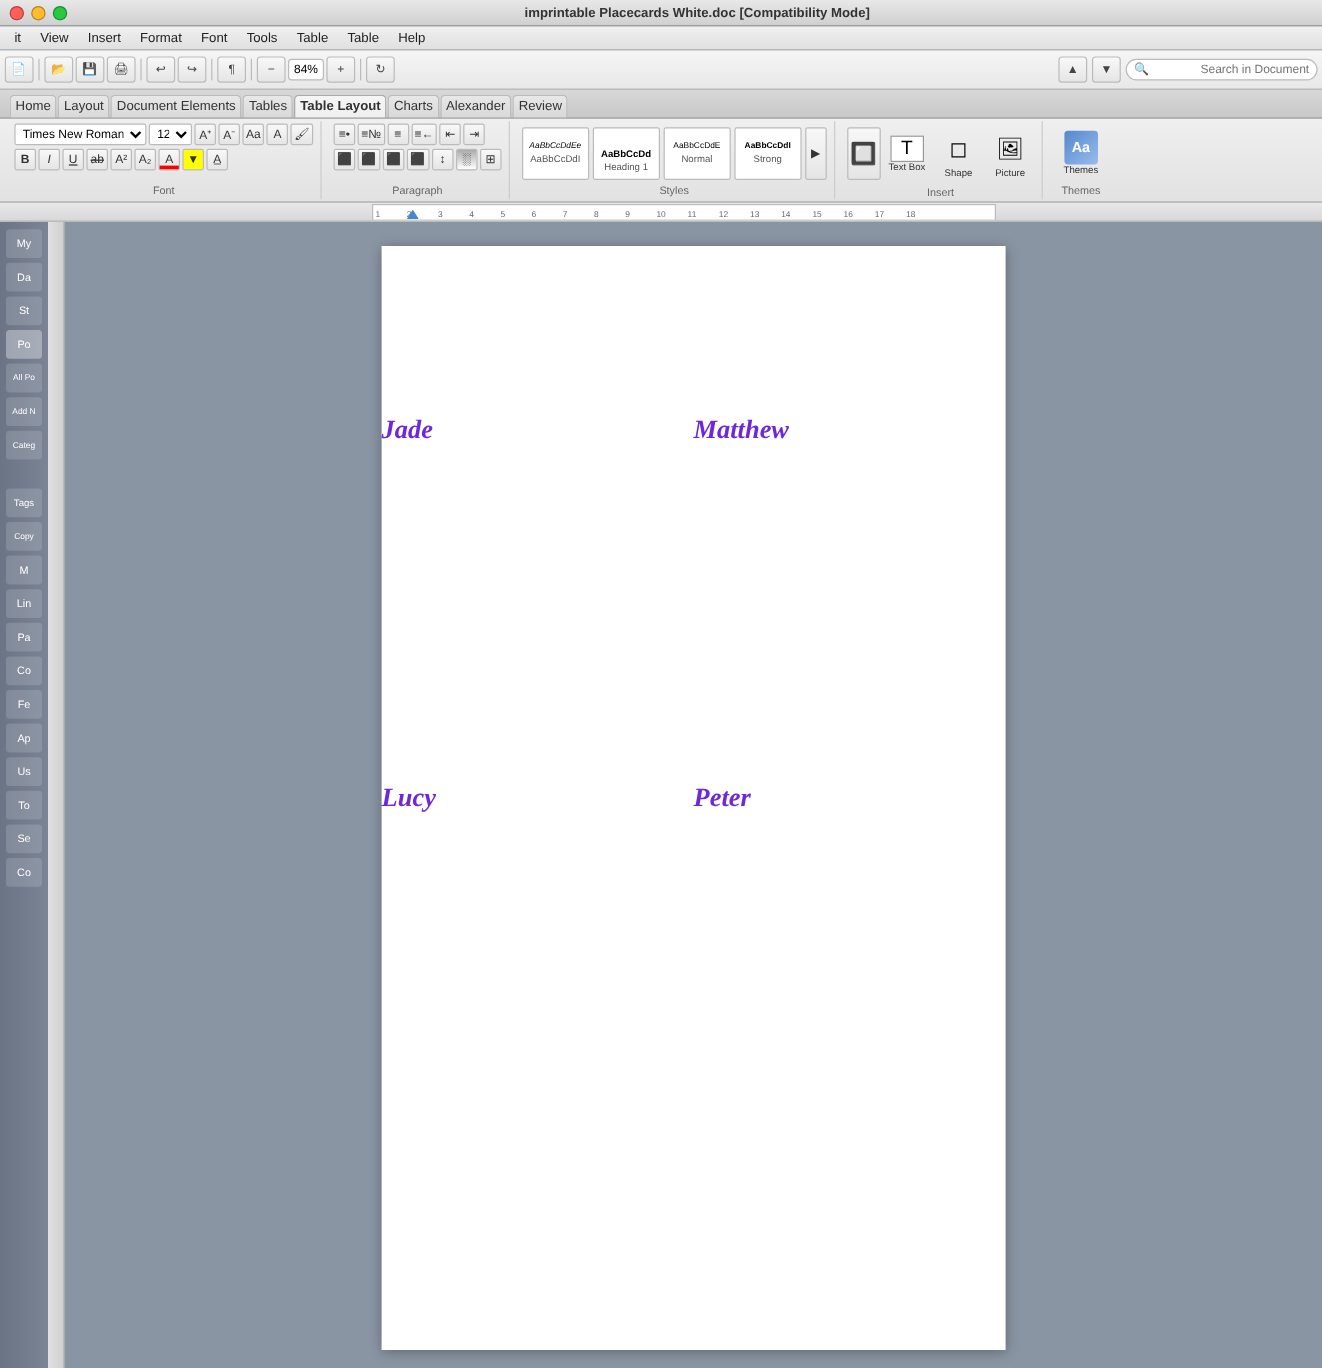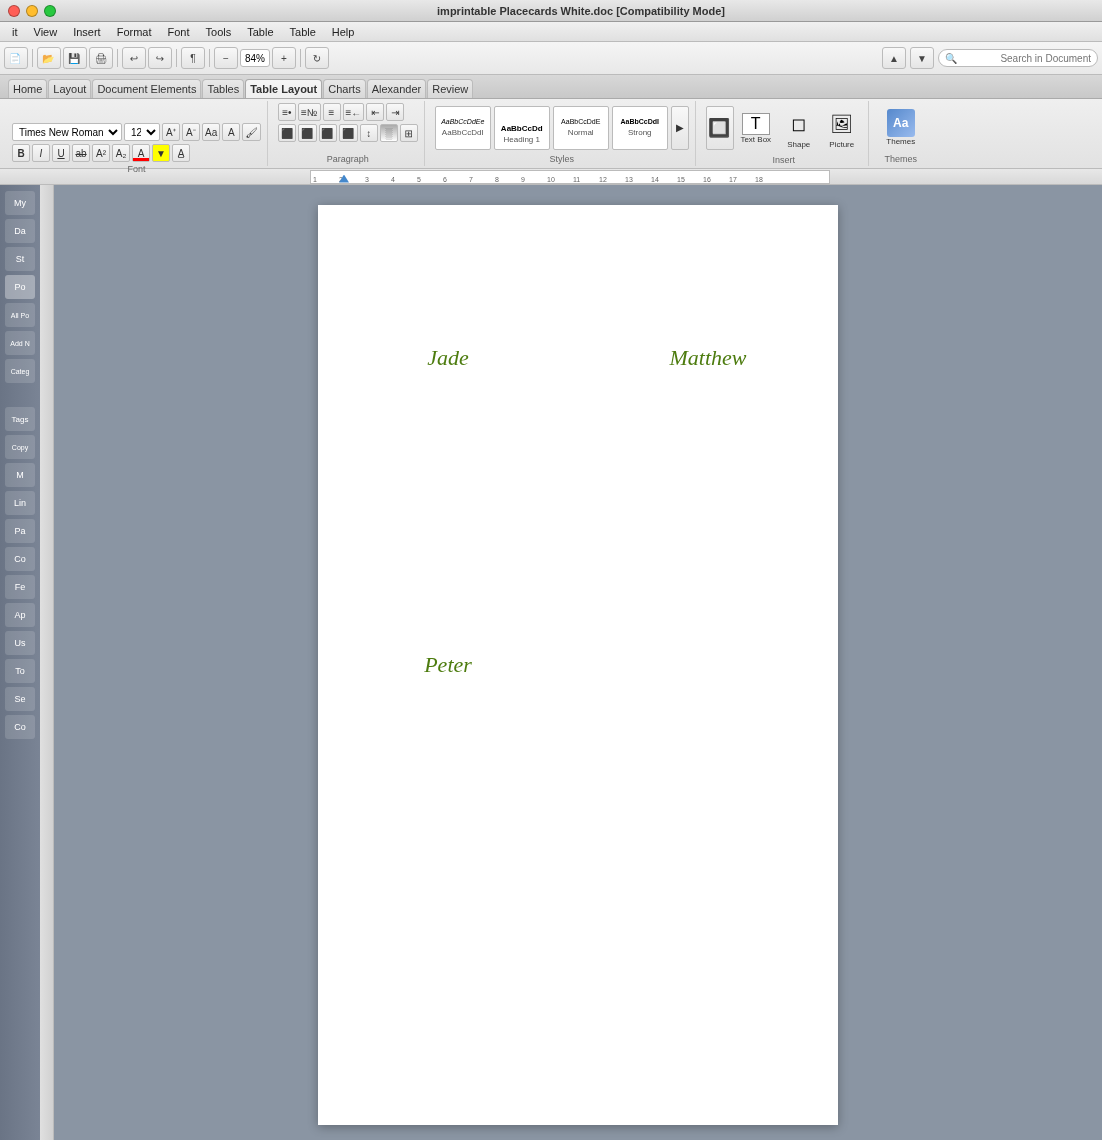--- a/index.html
+++ b/index.html
@@ -295,27 +295,27 @@
     .placecards-grid {
       width: 100%;
       height: 100%;
       display: grid;
       grid-template-columns: 1fr 1fr;
       grid-template-rows: 1fr 1fr 1fr;
     }
     .placecard {
       display: flex;
       align-items: center;
-      justify-content: center;
       font-family: 'Palatino Linotype', Palatino, 'Book Antiqua', Georgia, serif;
       font-style: italic;
       font-size: 22px;
-      color: #4d7c0f;
+      color: #6d28d9;
       border: none;
       min-height: 200px;
+      font-weight: bold;
     }
 
     
     .color-btn {
       position: relative;
     }
     .color-swatch {
       position: absolute;
       bottom: 0; left: 0;
       width: 100%; height: 3px;
@@ -386,21 +386,21 @@
   <div class="tab">Tables</div>
   <div class="tab active">Table Layout</div>
   <div class="tab">Charts</div>
   <div class="tab">Alexander</div>
   <div class="tab">Review</div>
 </div>
 
 <div class="ribbon">
 
   <div class="ribbon-section" style="min-width:200px;">
-    <div class="ribbon-controls" style="flex-direction:column; gap:3px; align-items:flex-start; flex:1;margin-top:20px;">
+    <div class="ribbon-controls" style="flex-direction:column; gap:3px; align-items:flex-start; flex:1;">
       <div style="display:flex; align-items:center; gap:2px;">
         <select class="font-select">
           <option>Times New Roman</option>
         </select>
         <select class="size-select">
           <option>12</option>
         </select>
         <div class="r-btn">A⁺</div>
         <div class="r-btn">A⁻</div>
         <div class="r-btn">Aa</div>
@@ -559,19 +559,22 @@
   <div class="canvas-area">
     <div class="document">
       <div class="placecards-grid">
         <div class="placecard">
           <span>Jade</span>
         </div>
         <div class="placecard">
           <span>Matthew</span>
         </div>
         <div class="placecard">
+          <span>Lucy</span>
+        </div>
+        <div class="placecard">
           <span>Peter</span>
         </div>
       </div>
     </div>
   </div>
 
 </div>
 
 </body></html>

